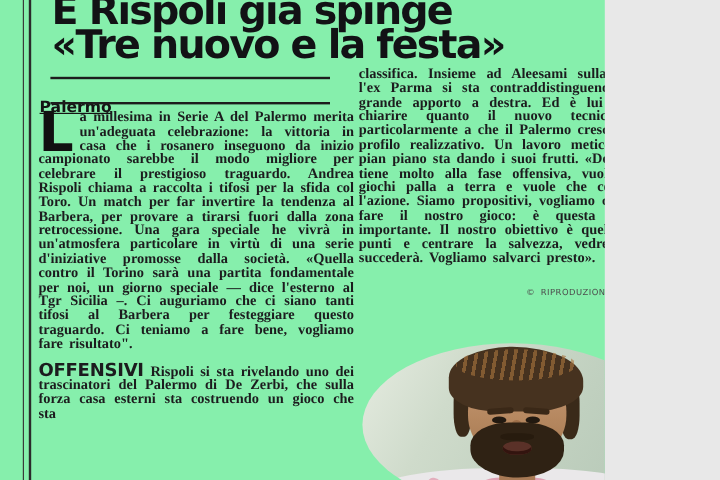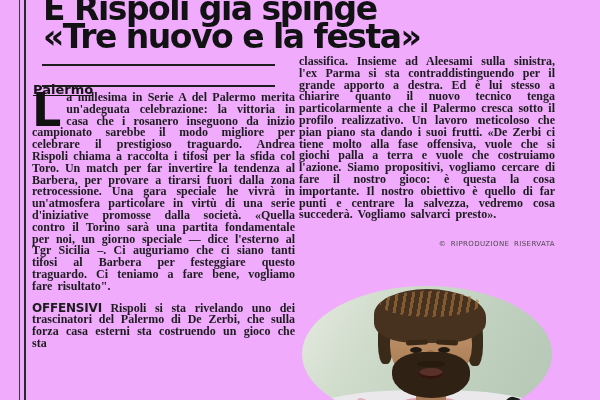--- a/index.html
+++ b/index.html
@@ -1,17 +1,17 @@
 <!DOCTYPE html>
 <html><head>
 <meta charset="utf-8">
 <style>
   html,body{margin:0;padding:0;background:#e8e8e8;}
   #page{
-    position:relative;width:600px;height:400px;background:#f0abfc;
+    position:relative;width:504px;height:400px;background:#86efac;
     overflow:hidden;font-family:"Liberation Serif",serif;color:#1b1b1d;
   }
   
   .vrule-thin{position:absolute;left:19px;top:0;width:1px;height:400px;background:#3a3a3a;}
   .vrule-thick{position:absolute;left:24px;top:0;width:2px;height:400px;background:#2a2a2a;}
 
   
   .headline{
     position:absolute;left:43px;top:-5px;width:530px;
     font-family:"DejaVu Sans",sans-serif;font-weight:bold;
@@ -30,21 +30,21 @@
   
   .col{
     position:absolute;text-align:justify;
     font-family:"Liberation Serif",serif;font-weight:bold;
     font-size:12px;line-height:11.8px;word-spacing:2px;color:#1c1c1e;
   }
   .col p{margin:0;}
   .col-left{left:32px;top:92px;width:263px;height:308px;overflow:hidden;}
   .col-right{left:299px;top:56px;width:256px;}
   .para2{margin-top:10px !important;}
-  .lead-in{font-family:"DejaVu Sans",sans-serif;font-weight:bold;font-size:12px;letter-spacing:-0.2px;}
+  .lead-in{font-family:"DejaVu Sans",sans-serif;font-weight:bold;font-size:15px;letter-spacing:-0.2px;}
   .dropcap{
     float:left;font-family:"DejaVu Sans",sans-serif;font-weight:bold;
     font-size:46px;line-height:34px;margin:1px 5px 0 0;color:#111;
   }
 
   
   .byline{
     text-align:right;font-family:"Liberation Serif",serif;font-weight:bold;
     font-size:13px;margin-top:3px;color:#161616;
   }

